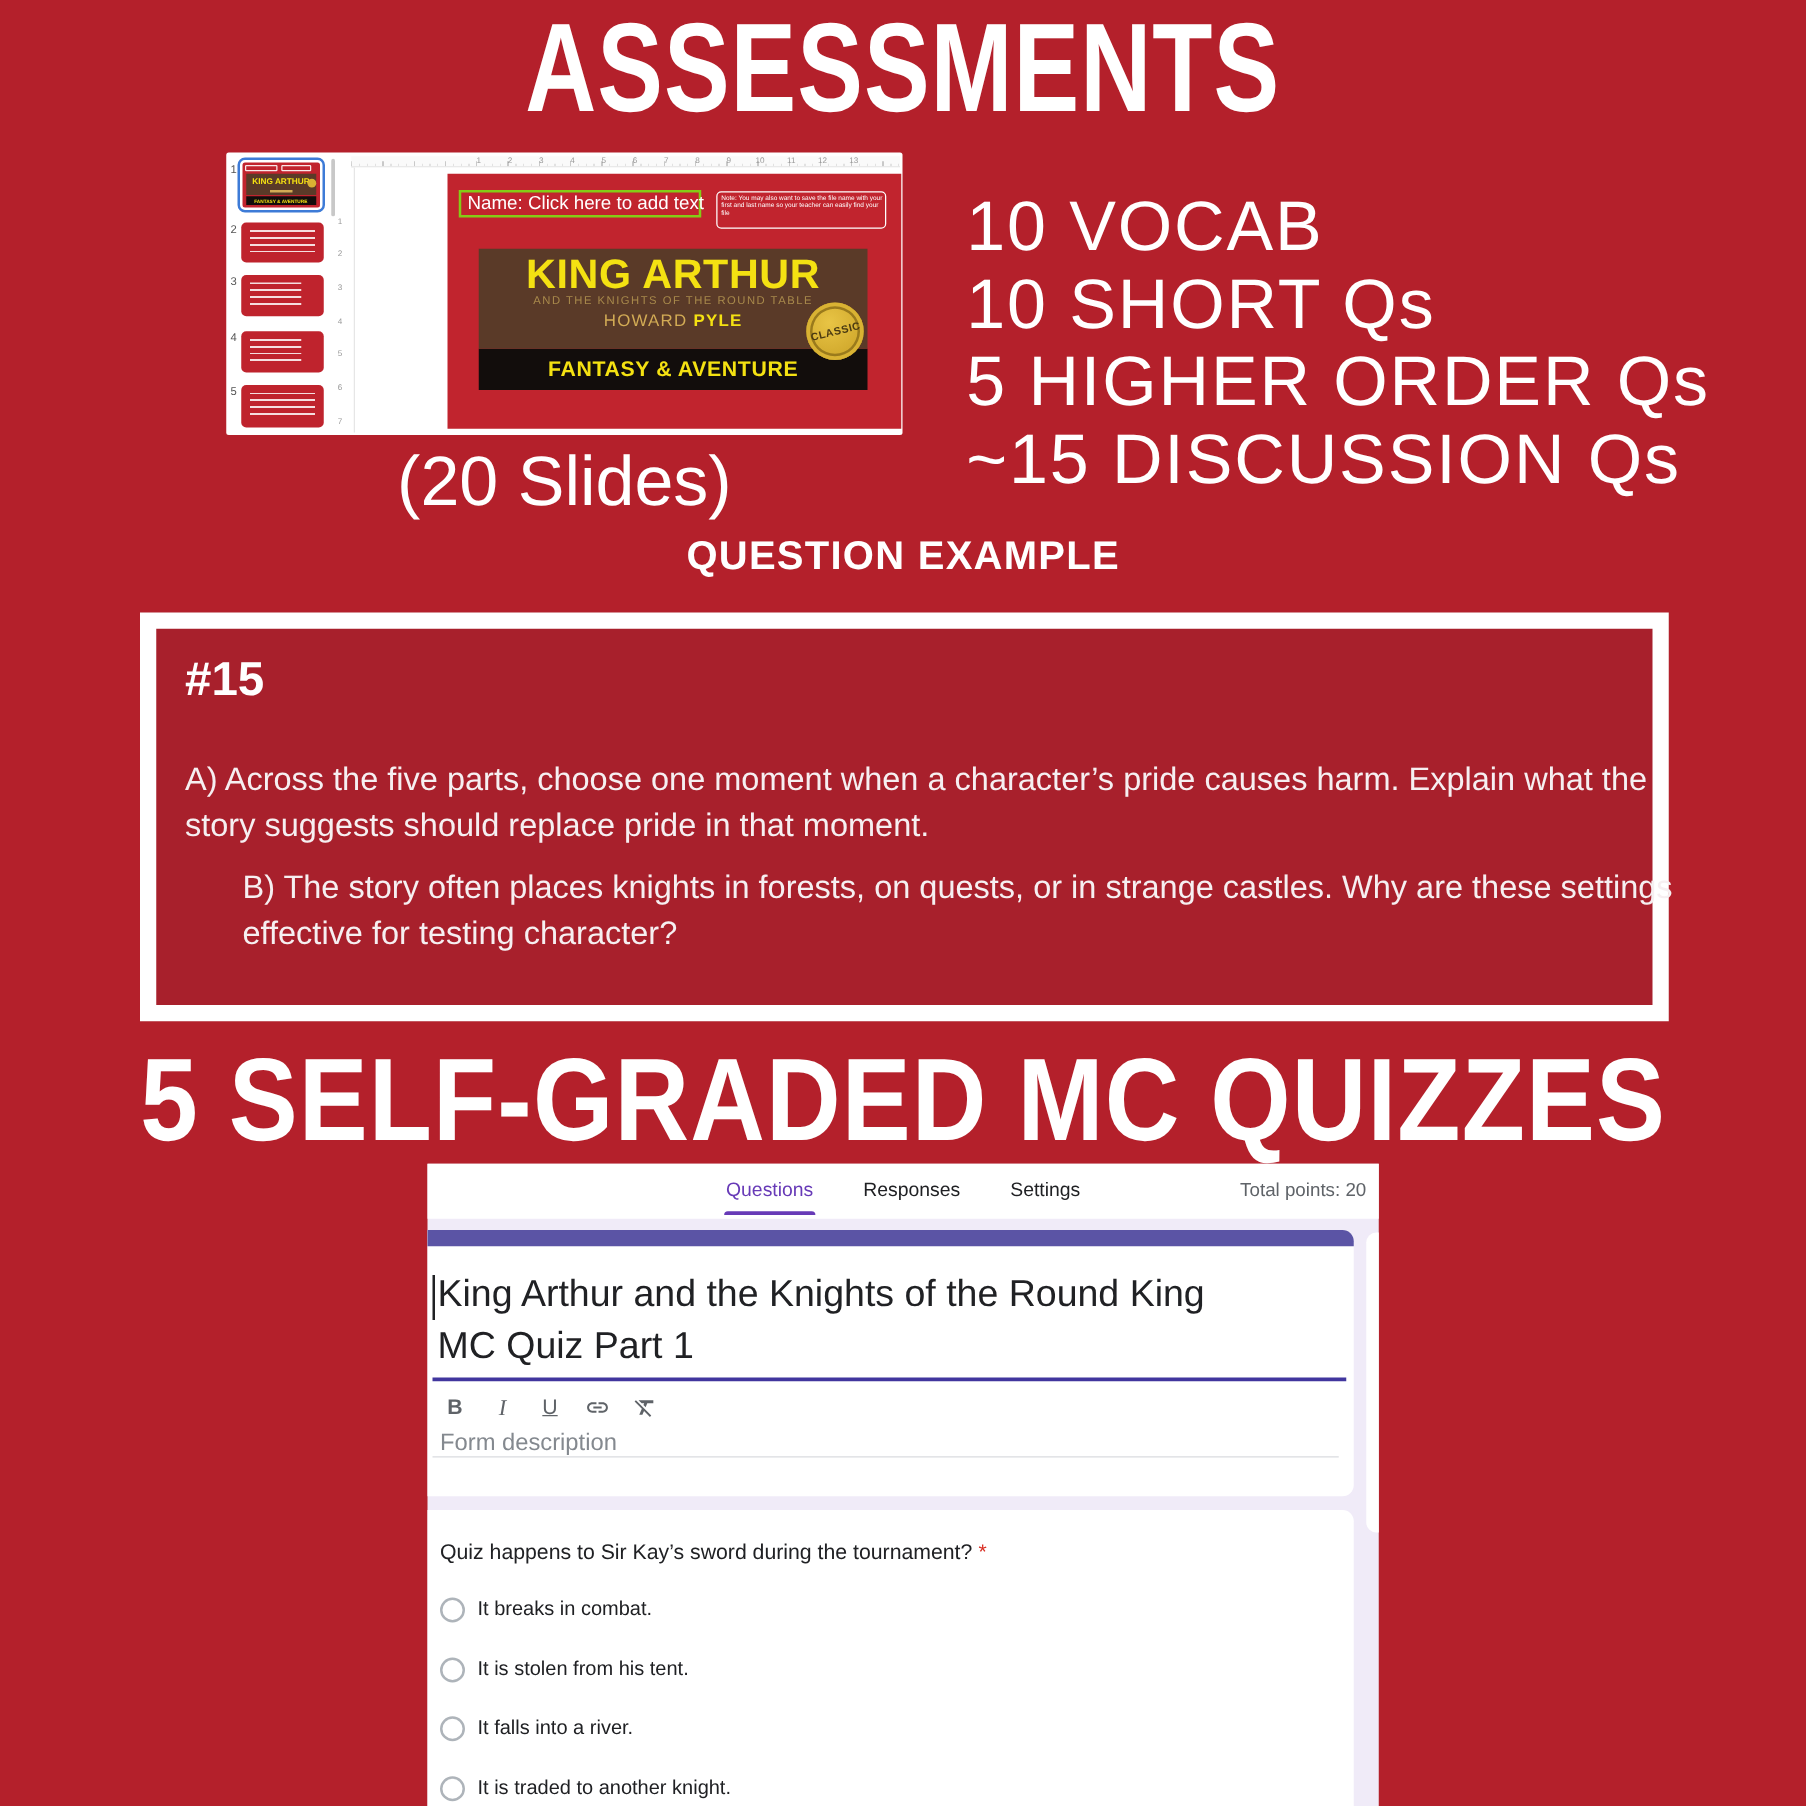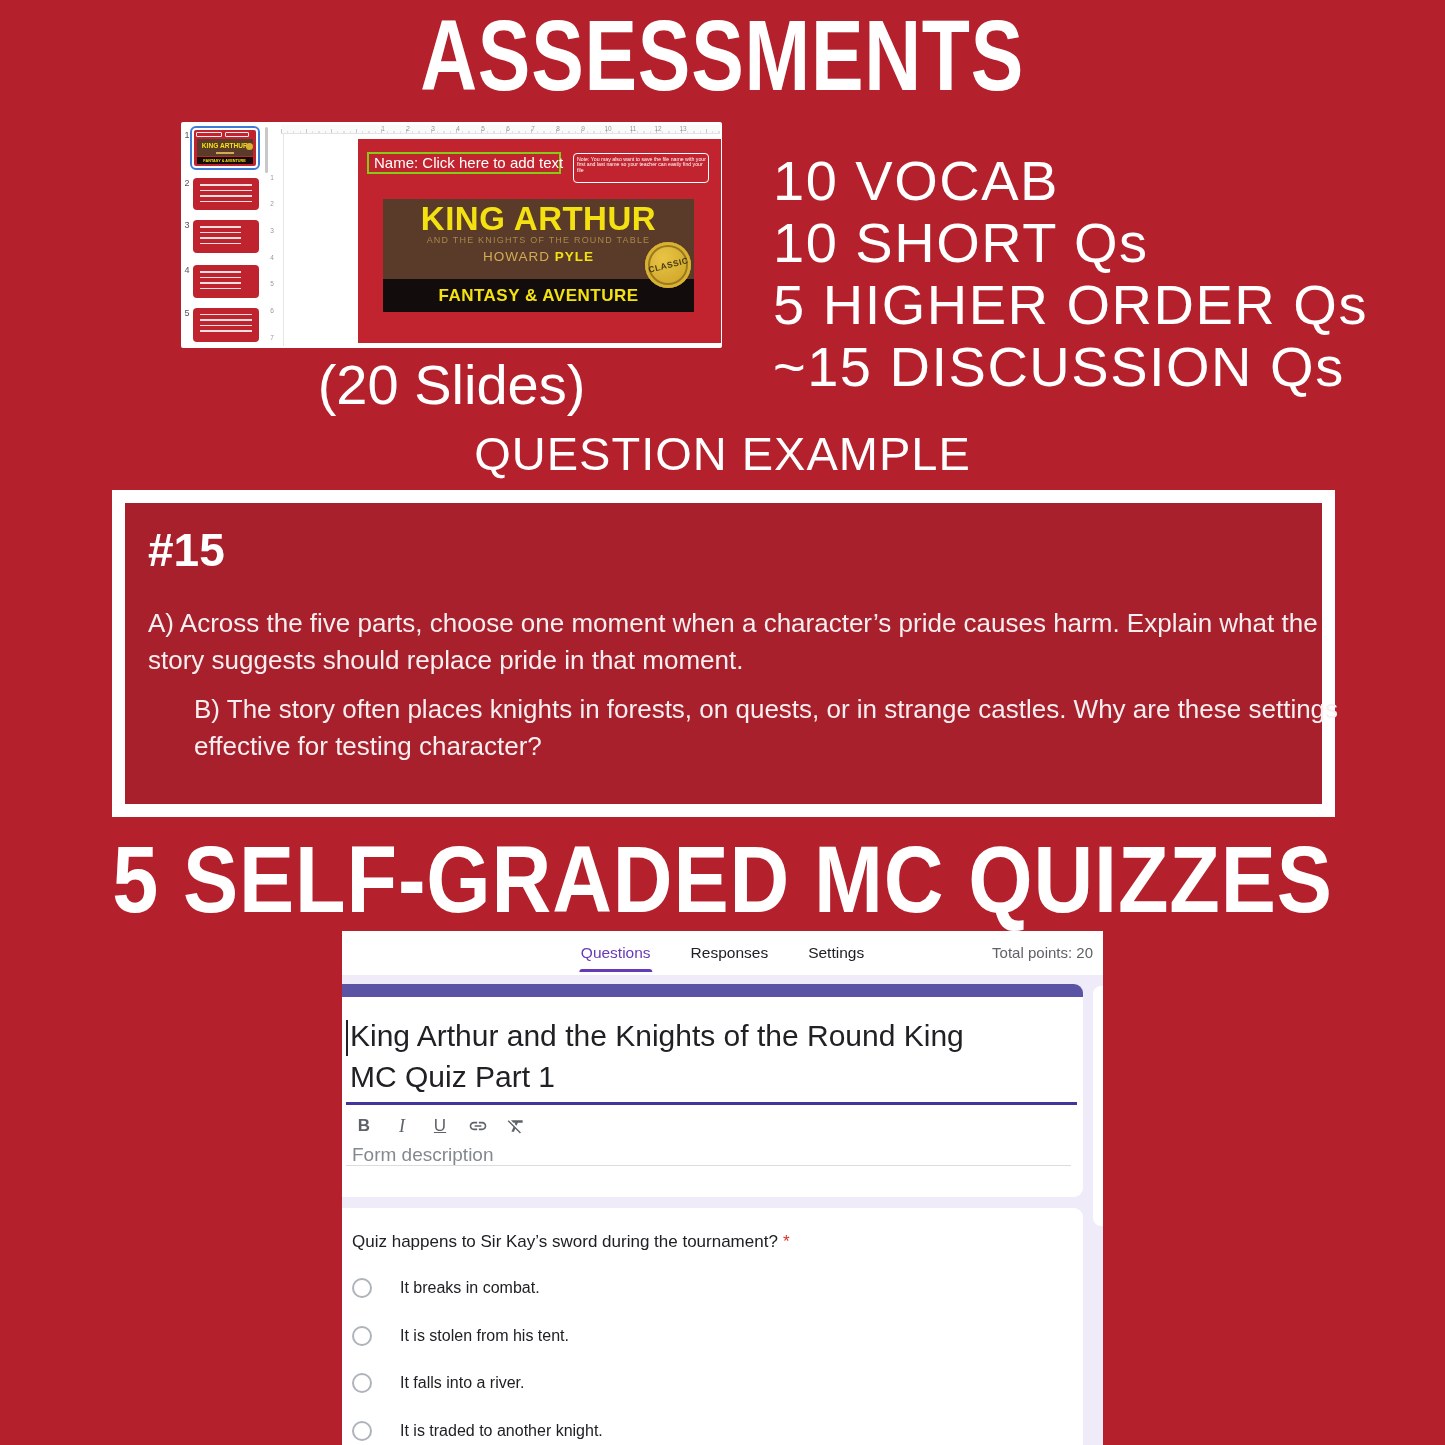--- a/index.html
+++ b/index.html
@@ -5,21 +5,21 @@
   html,body{margin:0;padding:0;background:#b4202b;}
   *,*:before,*:after{box-sizing:border-box;}
   .stage{position:relative;width:1445px;height:1445px;background:#b4202b;overflow:hidden;
          font-family:"Liberation Sans",sans-serif;color:#fff;padding-left:37px;}
   .abs{position:absolute;}
 
   
   .title-main{left:0;right:0;top:2px;height:106px;text-align:center;font-weight:800;
               font-size:101px;line-height:106px;white-space:nowrap;}
   .title-main .cond{display:inline-block;transform:scaleX(.78);letter-spacing:1px;}
-  .h-question{left:0;right:0;top:426px;text-align:center;font-weight:400;font-size:47px;letter-spacing:1px;}
+  .h-question{left:0;right:0;top:426px;text-align:center;font-weight:700;font-size:32px;letter-spacing:1px;}
   .h-quizzes{left:0;right:0;top:832px;height:96px;text-align:center;font-weight:800;
              font-size:94px;line-height:96px;white-space:nowrap;}
   .h-quizzes .cond{display:inline-block;transform:scaleX(.88);letter-spacing:1px;}
 
   
   .stats{left:773px;top:150px;font-size:56px;line-height:62px;letter-spacing:1.5px;font-weight:400;}
 
   
   .slides-shot{left:181px;top:122px;width:541px;height:226px;background:#fff;border-radius:2px;color:#444;}
   .thumb-num{left:1px;width:10px;text-align:center;font-size:9px;color:#555;}
@@ -63,21 +63,21 @@
   .badge{left:287px;top:103px;width:46px;height:46px;border-radius:50%;
          background:radial-gradient(circle at 40% 35%,#e8c445,#c79d22);
          box-shadow:inset 0 0 0 3px #d9b233, inset 0 0 0 5px #9a7a1c;
          display:flex;align-items:center;justify-content:center;}
   .badge span{font-size:8.5px;font-weight:700;color:#4a3a12;transform:rotate(-14deg);letter-spacing:.5px;}
 
   .caption{left:181px;width:541px;top:352px;text-align:center;font-size:56px;font-weight:400;}
 
   
   .qbox{left:112px;top:490px;width:1223px;height:327px;background:#a8202c;border:13px solid #fff;}
-  .qnum{left:23px;top:20px;font-size:46px;font-weight:700;color:#fff;}
+  .qnum{left:23px;top:20px;font-size:38px;font-weight:700;color:#fff;}
   .qpar{left:23px;width:1190px;font-size:26px;line-height:37px;color:#f6eff1;}
   .qpar.a{top:102px;} .qpar.b{top:188px;margin-left:46px;}
 
   
   .form-shot{left:342px;top:915px;width:761px;height:530px;background:#f0ebf8;color:#202124;margin-top:16px;}
   .f-header{left:0;top:0;right:0;height:44px;background:#fff;}
   .f-tabs{position:absolute;left:50%;top:0;height:44px;transform:translateX(-50%);
           display:flex;gap:36px;align-items:center;font-size:15.5px;color:#202124;}
   .f-tab{position:relative;padding:12px 2px;font-weight:500;white-space:nowrap;}
   .f-tab.active{color:#673ab7;}
@@ -93,21 +93,21 @@
   .tb{width:20px;text-align:center;font-size:17px;}
   .tb.b{font-weight:700;}
   .tb.i{font-family:"Liberation Serif",serif;font-style:italic;font-size:18px;}
   .tb.u{text-decoration:underline;}
   .tb svg{display:block;margin:0 auto;}
   .fdesc{position:absolute;left:10px;top:160px;font-size:19px;color:#84898f;}
   .fdescline{position:absolute;left:4px;right:12px;top:181px;height:1px;background:#dadce0;}
   .card2{left:0;top:277px;width:741px;height:253px;background:#fff;border-radius:0 9px 0 0;}
   .fq{position:absolute;left:10px;top:24px;font-size:17px;color:#202124;}
   .fq .req{color:#d93025;padding-left:5px;}
-  .opt{position:absolute;left:10px;height:24px;display:flex;align-items:center;gap:28px;}
+  .opt{position:absolute;left:10px;height:24px;display:flex;align-items:center;gap:10px;}
   .radio{width:20px;height:20px;border:2px solid #aeb4ba;border-radius:50%;background:#fff;flex:none;}
   .optlab{font-size:16px;color:#202124;}
   .sliver{left:751px;top:55px;width:10px;height:240px;background:#fff;border-radius:8px 0 0 8px;}
 </style>
 </head>
 <body>
 
 <div class="stage">
 
   <div class="abs title-main">

